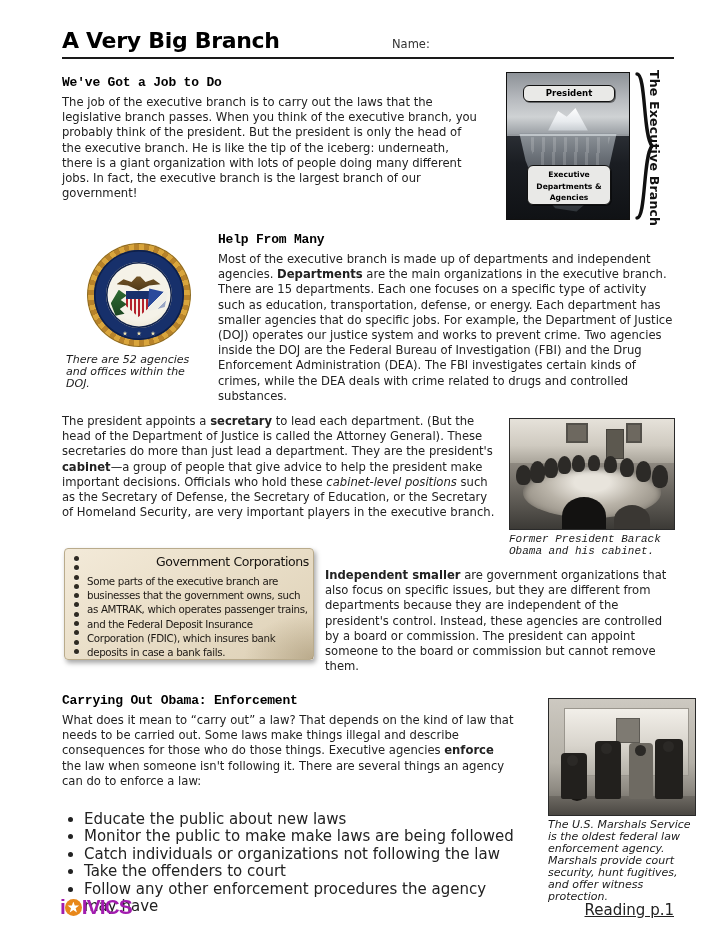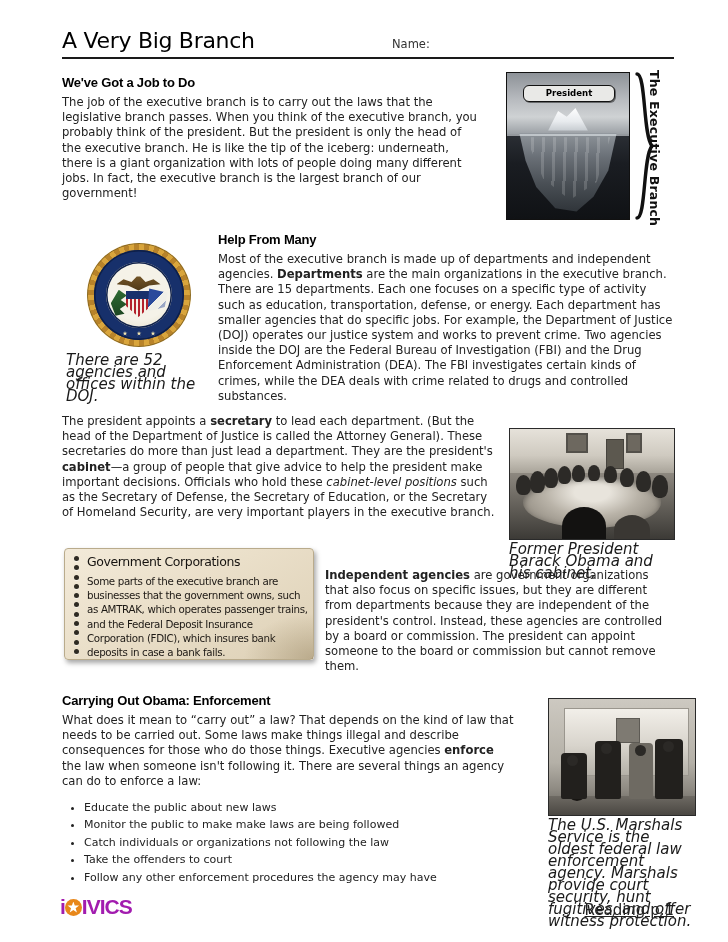--- a/index.html
+++ b/index.html
@@ -12,21 +12,21 @@
     color: #1a1a1a;
     position: relative;
     overflow: hidden;
   }
   .page { position: relative; width: 728px; height: 942px; padding: 0; }
 
   
   .header { position: absolute; left: 62px; top: 28px; width: 612px; }
   .title {
     font-family: "DejaVu Sans", sans-serif;
-    font-weight: normal;
+    font-weight: bold;
     font-size: 22px;
     letter-spacing: -0.3px;
     color: #000;
     display: inline-block;
     margin: 0;
   }
   .name-label {
     position: absolute;
     left: 330px;
     top: 9px;
@@ -35,38 +35,38 @@
     font-family: "DejaVu Sans", sans-serif;
   }
   .header-rule {
     position: absolute;
     left: 62px; top: 57px; width: 612px; height: 0;
     border-top: 2.2px solid #1a1a1a;
   }
 
   
   .h2 {
-    font-family: Liberation Sans, sans-serif;
+    font-family: Liberation Mono, monospace;
     font-weight: bold;
     font-size: 13px;
     color: #000;
     margin: 0 0 5px 0;
     letter-spacing: -0.2px;
   }
   .para {
     font-size: 11.6px;
     line-height: 15.2px;
     color: #222;
     margin: 0;
     text-align: left;
   }
   .para b { font-weight: bold; }
   .para i { font-style: italic; }
   .caption {
-    font-size: 15px;
+    font-size: 11px;
     line-height: 12px;
     font-style: italic;
     color: #1a1a1a;
     margin: 3px 0 0 0;
   }
 
   
   .sec1 { position: absolute; left: 62px; top: 75px; width: 430px; }
   .sec1 .para { width: 418px; }
 
@@ -205,21 +205,21 @@
   .doj-star.s3 { left: 64px; }
   .doj-caption { width: 145px; margin-top: 7px; }
 
   .sec2 { position: absolute; left: 218px; top: 232px; width: 458px; }
   .sec2 .para { width: 458px; }
 
   
   .sec3 { position: absolute; left: 62px; top: 414px; width: 440px; }
   .sec3 .para { width: 440px; }
 
-  .cabinet-wrap { position: absolute; left: 509px; top: 428px; width: 168px; }
+  .cabinet-wrap { position: absolute; left: 509px; top: 418px; width: 168px; font-family: Liberation Mono, monospace; }
   .cabinet-photo {
     width: 166px; height: 112px;
     border: 1px solid #2a2a2a;
     position: relative;
     overflow: hidden;
     background: linear-gradient(180deg,#cfcbc4 0%, #9c968d 30%, #6e6a63 62%, #3c3a36 100%);
   }
   .cab-wall {
     position: absolute; left: 0; top: 0; width: 100%; height: 40%;
     background: linear-gradient(180deg,#e6e2da 0%, #cfcac0 60%, #a9a49a 100%);
@@ -269,21 +269,21 @@
     position: absolute; left: 9px; top: 7px; width: 7px; height: 98px;
     display: flex; flex-direction: column; justify-content: space-between;
   }
   .hole {
     width: 5px; height: 5px; border-radius: 50%;
     background: #2e2a22;
     box-shadow: 0 1px 0 rgba(255,255,255,.5);
   }
   .notepad-title {
     position: absolute; left: 22px; top: 5px; width: 222px;
-    text-align: left;
+    text-align: right;
     font-family: "DejaVu Sans", sans-serif;
     font-size: 12.5px;
     font-weight: normal;
     color: #161310;
     letter-spacing: -0.4px;
   }
   .notepad-body {
     position: absolute; left: 22px; top: 25px; width: 224px;
     font-family: "DejaVu Sans", sans-serif;
     font-size: 10.3px;
@@ -292,23 +292,23 @@
     letter-spacing: -0.35px;
   }
 
   .sec4 { position: absolute; left: 325px; top: 568px; width: 350px; }
   .sec4 .para { width: 350px; }
 
   
   .sec5 { position: absolute; left: 62px; top: 693px; width: 452px; }
   .sec5 .para { width: 452px; }
   .bullets {
-    margin: 10px 0 0 0;
+    margin: 22px 0 0 0;
     padding: 0 0 0 22px;
-    font-size: 11px;
+    font-size: 15px;
     line-height: 17.4px;
     color: #222;
   }
   .bullets li { margin: 0; padding: 0; }
 
   
   .marshals-wrap { position: absolute; left: 548px; top: 698px; width: 150px; }
   .marshals-photo {
     width: 148px; height: 118px;
     border: 1px solid #2a2a2a;
@@ -392,20 +392,21 @@
 
   <div class="iceberg-wrap">
     <div class="iceberg-frame">
       <div class="ice-sky"></div>
       <div class="ice-sea"></div>
       <div class="ice-body"></div>
       <div class="ice-streaks"></div>
       <div class="ice-top"></div>
       <div class="ice-waterline"></div>
       <div class="ice-label ice-label-top">President</div>
+      <div class="ice-label ice-label-bottom">Executive Departments &amp; Agencies</div>
     </div>
     <svg class="brace" viewBox="0 0 22 148">
       <path d="M3 2 C12 2 9 64 18 74 C9 84 12 146 3 146" fill="none" stroke="#111" stroke-width="3.4" stroke-linecap="round"></path>
     </svg>
     <div class="branch-label">The Executive Branch</div>
   </div>
 
   <div class="doj-wrap">
     <div class="doj-seal">
       <div class="doj-ring"></div>
@@ -467,21 +468,21 @@
       <span class="hole"></span>
       <span class="hole"></span>
       <span class="hole"></span>
       <span class="hole"></span>
     </div>
     <div class="notepad-title">Government Corporations</div>
     <div class="notepad-body">Some parts of the executive branch are businesses that the government owns, such as AMTRAK, which operates passenger trains, and the Federal Deposit Insurance Corporation (FDIC), which insures bank deposits in case a bank fails.</div>
   </div>
 
   <div class="sec4">
-    <p class="para"><b>Independent agencies</b><span> are government organizations that also focus on specific issues, but they are different from departments because they are independent of the president's control. Instead, these agencies are controlled by a board or commission. The president can appoint someone to the board or commission but cannot remove them.</span></p>
+    <p class="para"><b>Independent smaller</b><span> are government organizations that also focus on specific issues, but they are different from departments because they are independent of the president's control. Instead, these agencies are controlled by a board or commission. The president can appoint someone to the board or commission but cannot remove them.</span></p>
   </div>
 
   <div class="sec5">
     <h2 class="h2">Carrying Out Obama: Enforcement</h2>
     <p class="para"><span>What does it mean to “carry out” a law? That depends on the kind of law that needs to be carried out. Some laws make things illegal and describe consequences for those who do those things. Executive agencies </span><b>enforce</b><span> the law when someone isn't following it. There are several things an agency can do to enforce a law:</span></p>
     <ul class="bullets">
       <li>Educate the public about new laws</li>
       <li>Monitor the public to make make laws are being followed</li>
       <li>Catch individuals or organizations not following the law</li>
       <li>Take the offenders to court</li>

